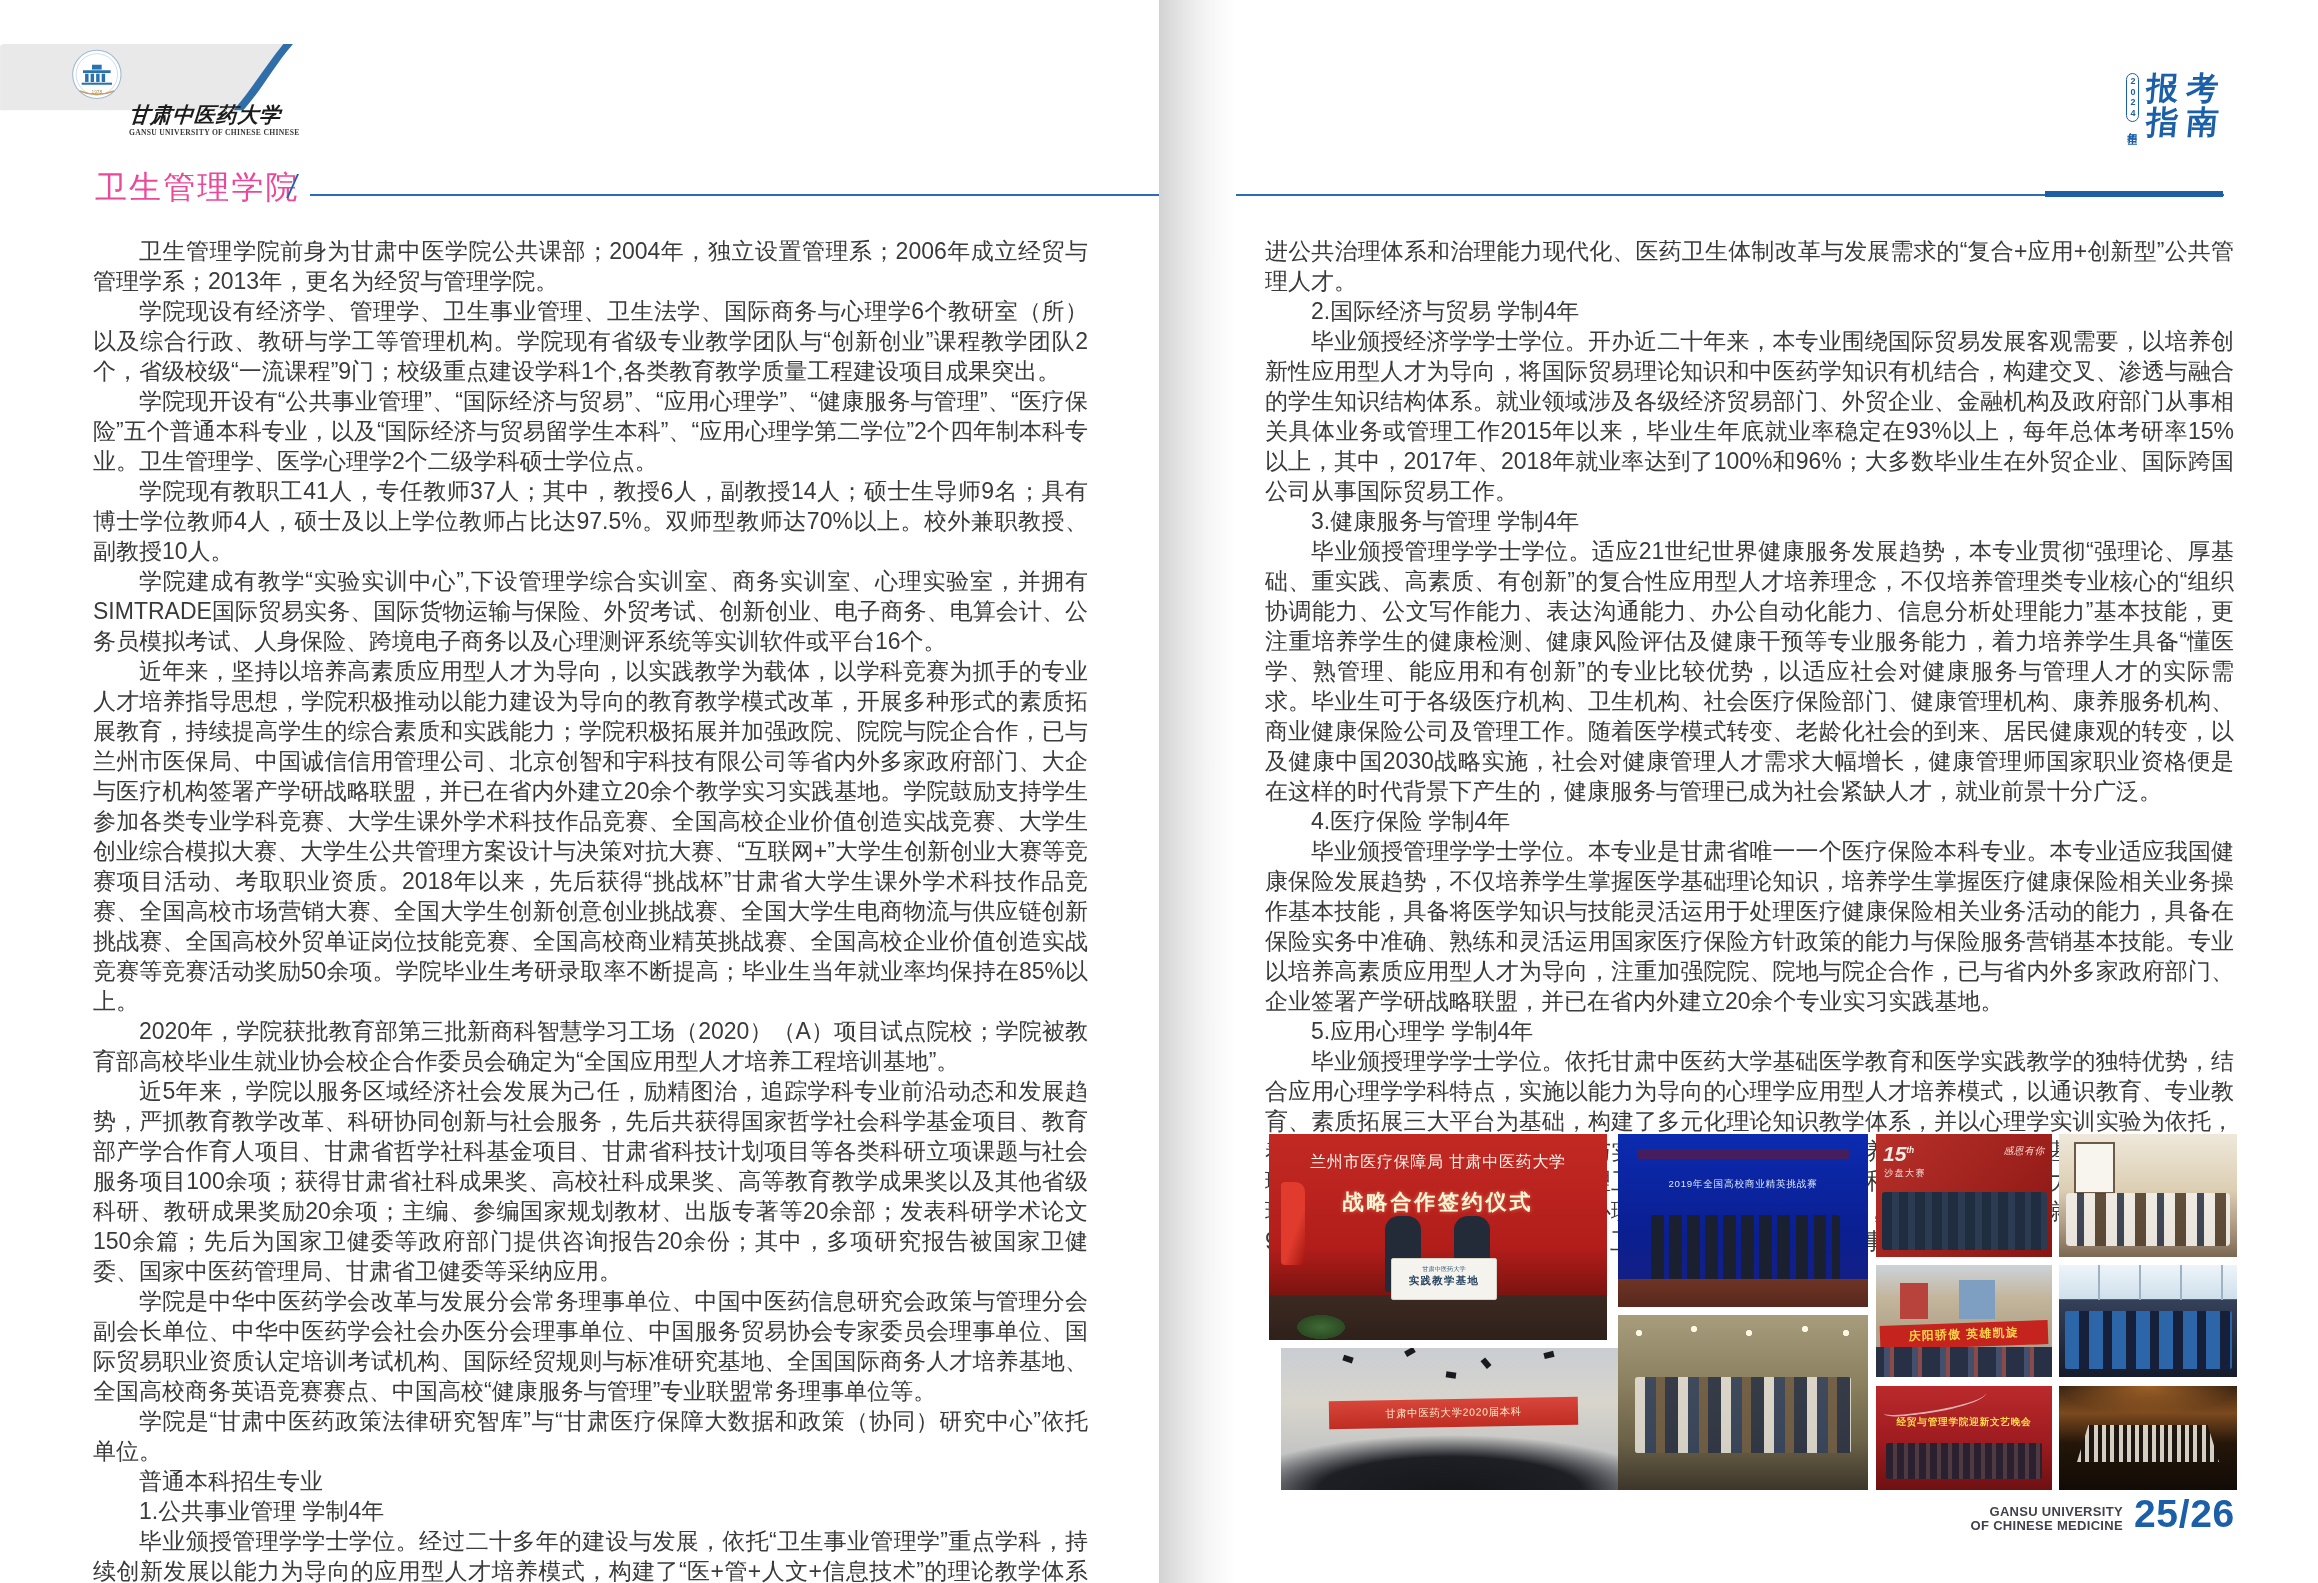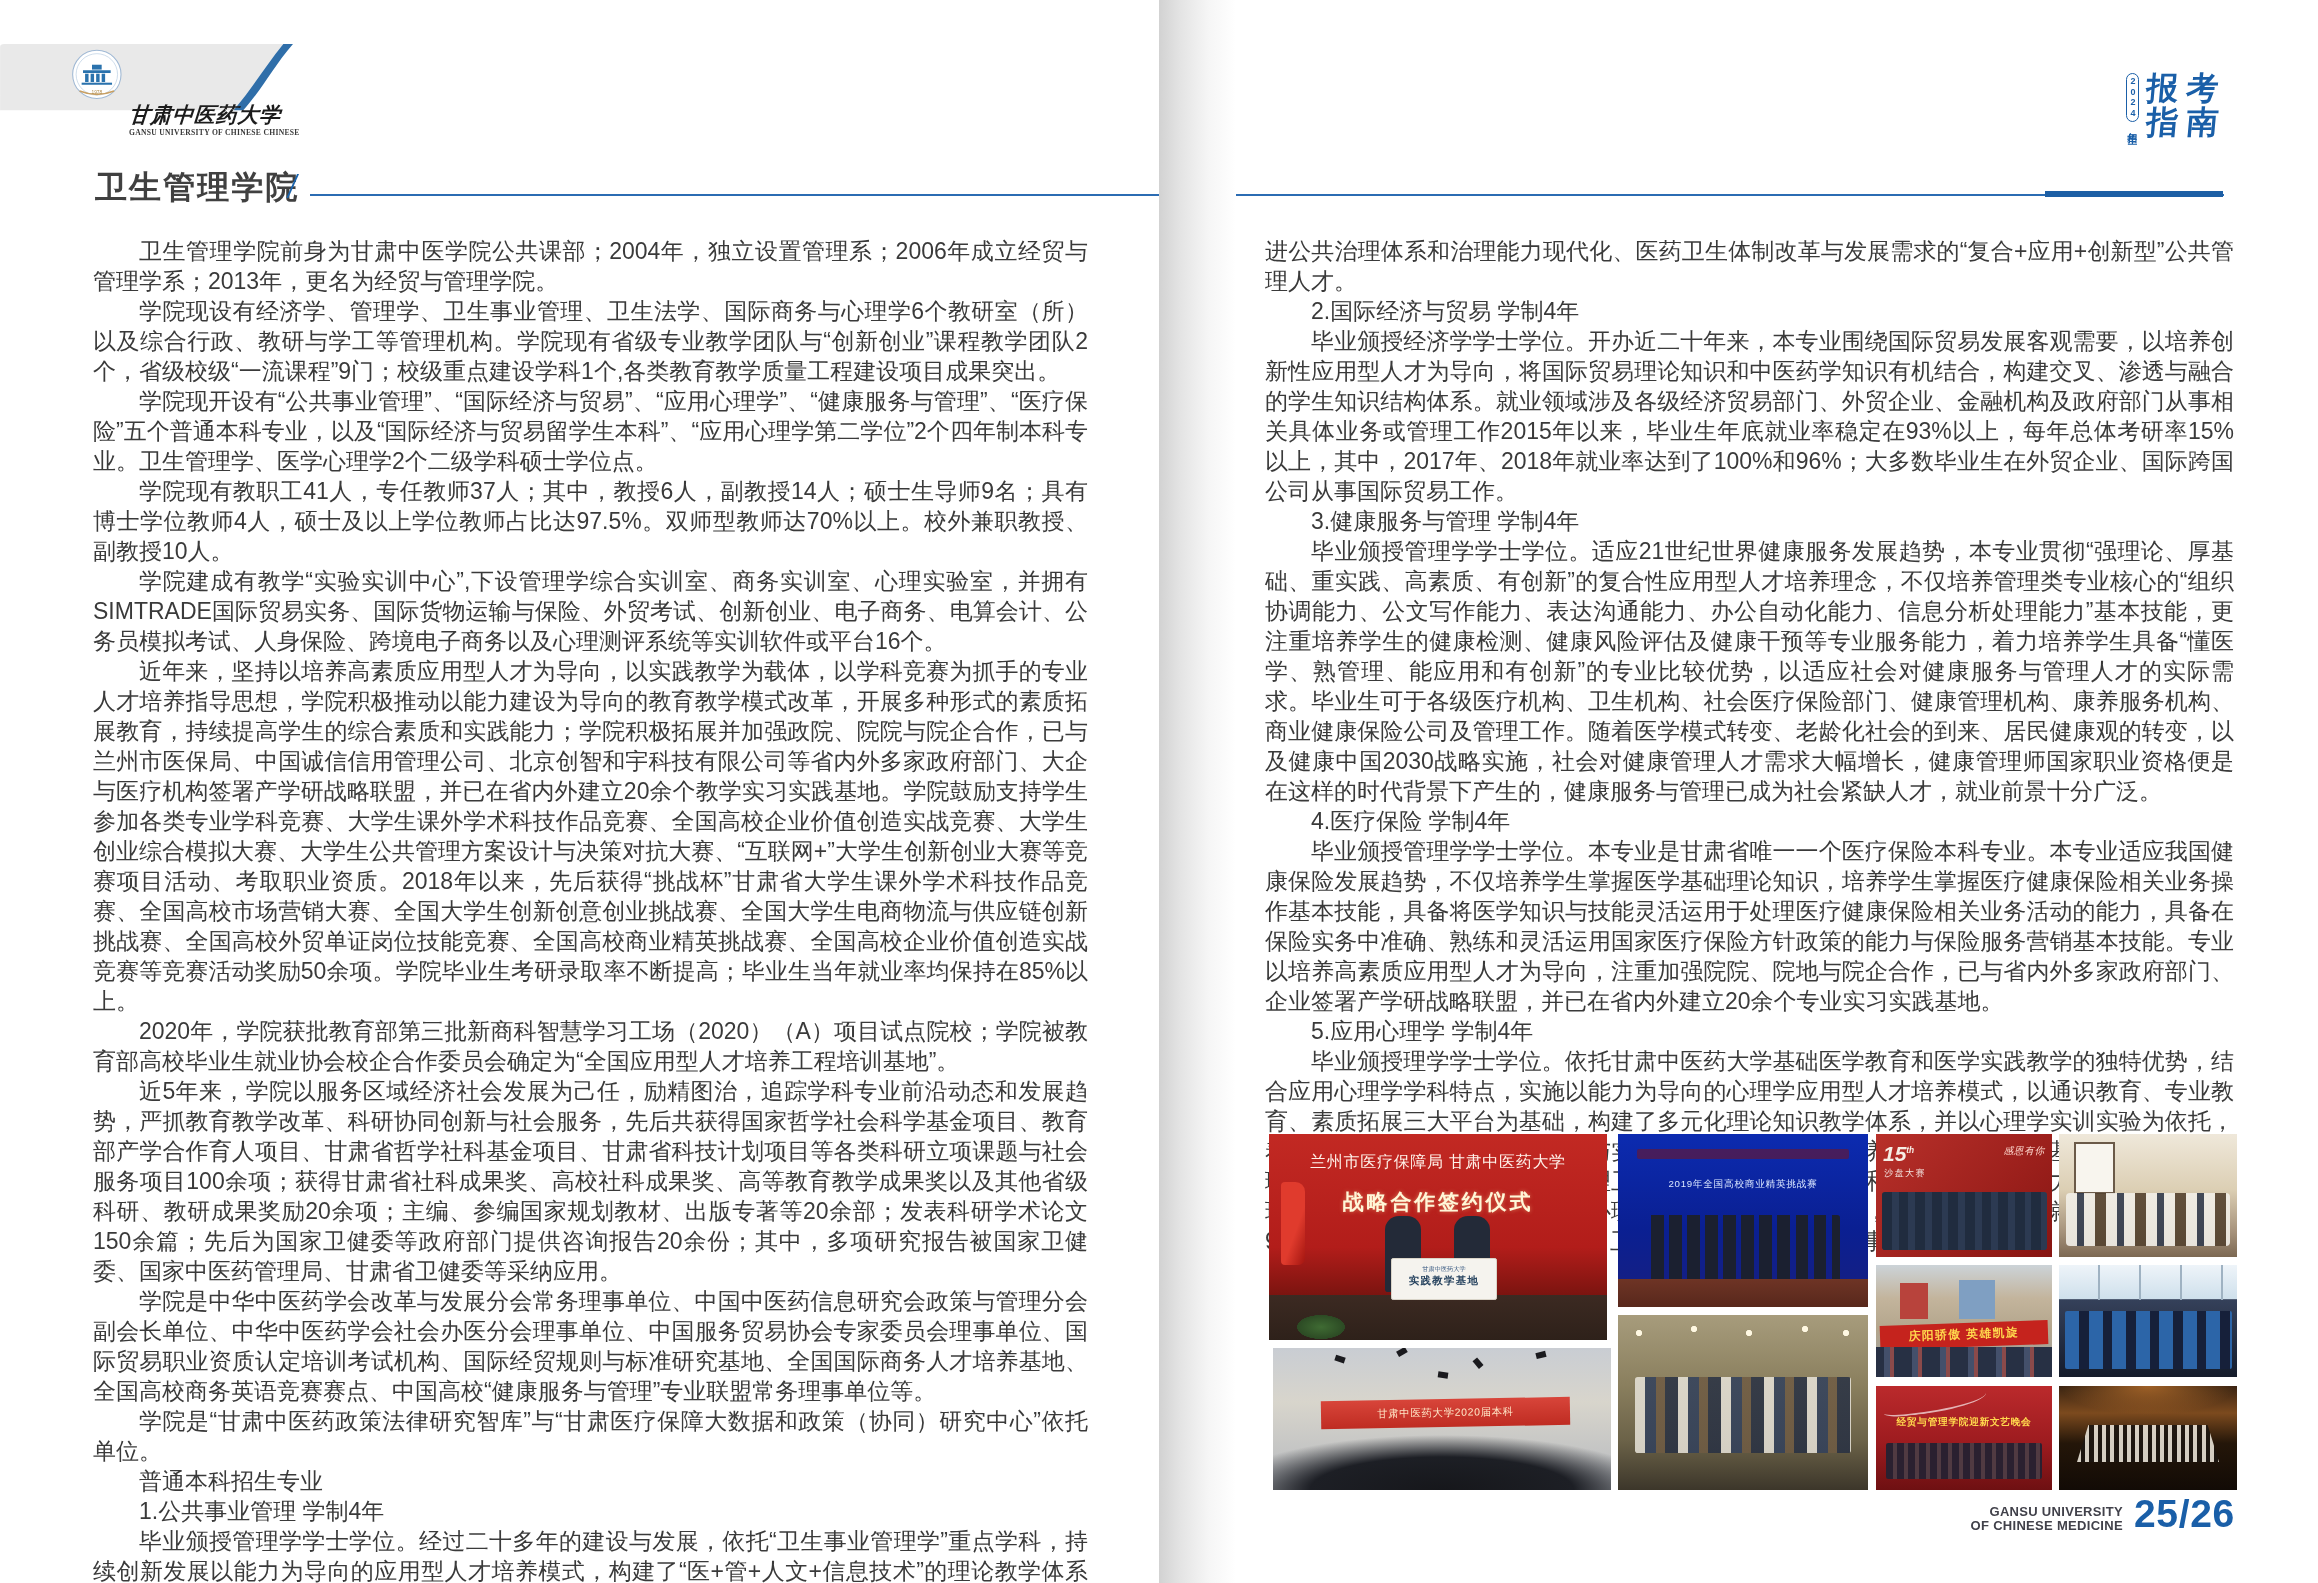--- a/index.html
+++ b/index.html
@@ -35,21 +35,21 @@
   .badge-grid{
     position:absolute;left:19.4px;top:0;width:77px;height:69px;
     display:grid;grid-template-columns:37px 37px;grid-template-rows:33px 33px;gap:1.4px 2.8px;
   }
   .badge-grid span{
     color:#1a5fa8;font-size:32px;line-height:33px;font-weight:900;text-align:center;
     transform:skewX(-5deg);font-family:"Liberation Sans",sans-serif;
   }
   .page-title{
     position:absolute;left:95px;top:166px;
-    font-size:32px;font-weight:700;color:#404040;letter-spacing:2.1px;white-space:nowrap;
+    font-size:32px;font-weight:400;color:#ec4899;letter-spacing:2.1px;white-space:nowrap;
   }
   .title-slash{
     position:absolute;left:297px;top:174px;width:2.1px;height:23.5px;background:#1a63ac;
     transform:skewX(-24deg);transform-origin:top left;
   }
   .header-line{position:absolute;left:310px;top:194px;width:1914px;height:2.1px;background:#2b6cb3;}
   .header-bar{position:absolute;left:2045px;top:191px;width:178px;height:6.2px;background:#1d5fa5;}
   
   .gutter{
     position:absolute;left:1159px;top:0;width:77px;height:1584px;
@@ -66,21 +66,21 @@
   .photo-signing{left:0;top:0;width:338px;height:206px;background:linear-gradient(180deg,#c22923 0%,#b21d1a 55%,#7c1410 78%,#3c2a22 78%,#2e211a 100%);}
   .ps-line1{position:absolute;left:0;right:0;top:18px;text-align:center;color:#fff2ea;font-size:16px;letter-spacing:0.7px;}
   .ps-line2{position:absolute;left:0;right:0;top:54px;text-align:center;color:#fff7d8;font-size:21px;font-weight:700;letter-spacing:2.8px;text-shadow:0 0 4.1px rgba(255,210,150,.5);}
   .ps-flag{position:absolute;left:12.4px;top:48px;width:23.5px;height:83px;background:linear-gradient(110deg,#e03b2d 60%,#a31510 100%);border-radius:4.1px 9.7px 7px 4.1px;}
   .ps-fig{position:absolute;width:36px;height:76px;background:#232a38;border-radius:14px 14px 2.8px 2.8px;top:82px;}
   .ps-fig.f1{left:116px;}  .ps-fig.f2{left:185px;}
   .ps-plaque{position:absolute;left:122px;top:116px;width:104px;height:40px;background:#f5f3ee;border:1.4px solid #d9d4c8;border-radius:2.1px;text-align:center;margin-top:8px;}
   .ps-plaque .small{display:block;font-size:6.2px;color:#34557e;margin-top:6.2px;}
   .ps-plaque .big{display:block;font-size:10.4px;font-weight:700;color:#27435f;letter-spacing:1.4px;}
   .ps-plant{position:absolute;left:28px;bottom:1.4px;width:48px;height:23.5px;background:radial-gradient(ellipse at center,#3f6b33 0%,#2c4a24 70%,transparent 71%);}
-  .photo-grad{left:4px;top:214px;width:338px;height:142px;background:linear-gradient(180deg,#c9cdd3 0%,#d8d5cc 38%,#b9bcc0 92%,#a8abaf 100%);}
+  .photo-grad{left:12px;top:214px;width:338px;height:142px;background:linear-gradient(180deg,#c9cdd3 0%,#d8d5cc 38%,#b9bcc0 92%,#a8abaf 100%);}
   .pg-banner{position:absolute;left:48px;top:51px;width:249px;height:28px;background:linear-gradient(180deg,#d8453a,#bf2c22);transform:rotate(-1deg);display:flex;align-items:center;justify-content:center;}
   .pg-banner span{color:#ffe9c9;font-size:10.4px;letter-spacing:0.7px;white-space:nowrap;}
   .pg-crowd{position:absolute;left:0;right:0;bottom:0;height:55px;background:radial-gradient(ellipse 65% 100% at 50% 100%,#16171b 0%,#1d1f25 60%,transparent 100%);}
   .pg-cap{position:absolute;width:9.7px;height:6.2px;background:#1a1a1e;transform:rotate(18deg);}
   .pg-cap.c1{left:62px;top:8.3px;}  .pg-cap.c2{left:124px;top:1.4px;transform:rotate(-30deg);}
   .pg-cap.c3{left:200px;top:12.4px;transform:rotate(50deg);}  .pg-cap.c4{left:263px;top:4.1px;transform:rotate(-14deg);}
   .pg-cap.c5{left:165px;top:23.5px;transform:rotate(8deg);}
   .photo-comp{left:349px;top:0;width:250px;height:173px;background:linear-gradient(180deg,#0c2bb0 0%,#0a1f92 55%,#131f86 84%,#6e3425 84%,#58281c 100%);}
   .pc-strip{position:absolute;left:19.4px;top:15px;right:19.4px;height:9.7px;background:rgba(120,20,30,.55);border-radius:2.1px;}
   .pc-line{position:absolute;left:0;right:0;top:44px;text-align:center;color:#d9e6ff;font-size:9.7px;letter-spacing:0.7px;}

